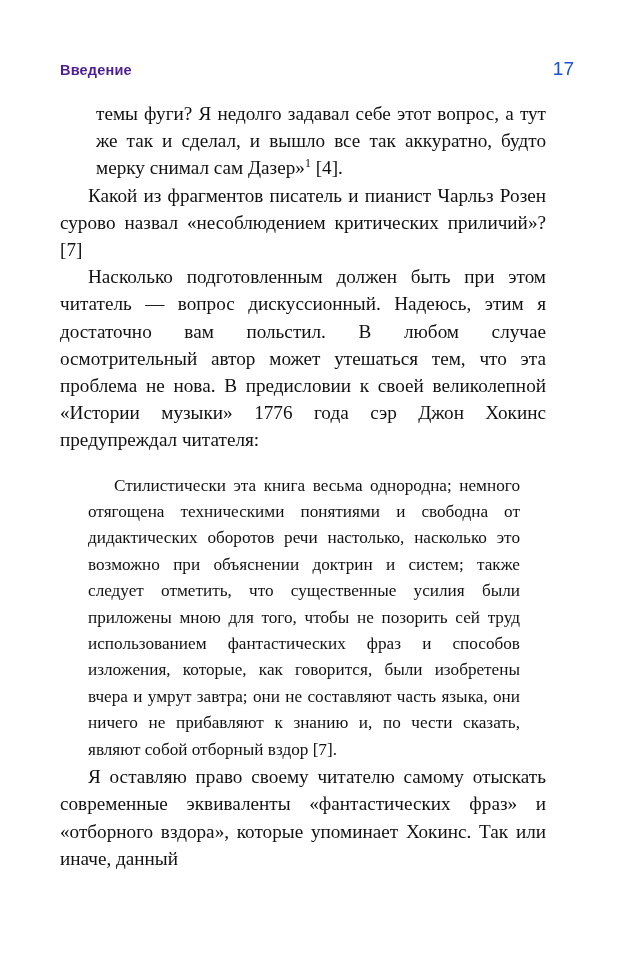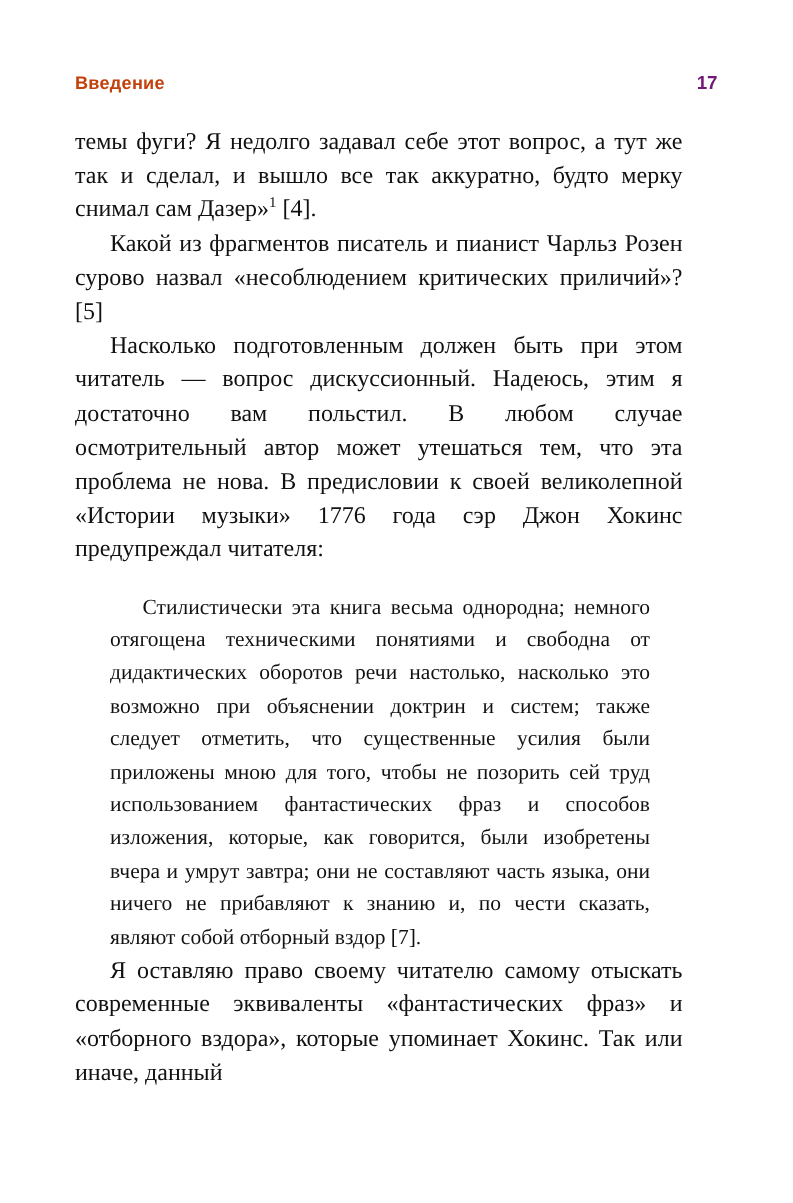--- a/index.html
+++ b/index.html
@@ -30,27 +30,27 @@
     display: flex;
     align-items: baseline;
     justify-content: space-between;
     font-family: "Liberation Sans", sans-serif;
   }
 
   .running-head .rh-title {
     font-size: 14.5px;
     font-weight: 600;
     letter-spacing: 0.2px;
-    color: #c2410c;
+    color: #4c1d95;
   }
 
   .running-head .rh-folio {
-    font-size: 15px;
-    font-weight: 700;
-    color: #701a75;
+    font-size: 19px;
+    font-weight: 400;
+    color: #1d4ed8;
   }
 
   
   .body-block {
     position: absolute;
     top: 100px;
     left: 60px;
     width: 486px;
     font-family: "Liberation Serif", "DejaVu Serif", serif;
     font-size: 19.2px;
@@ -61,20 +61,21 @@
     hyphens: manual;
   }
 
   .body-block p {
     margin: 0;
     text-indent: 28px;
   }
 
   .body-block p.no-indent {
     text-indent: 0;
+    margin-left: 36px;
   }
 
   sup.fn-ref {
     font-size: 0.62em;
     vertical-align: super;
     line-height: 0;
   }
 
   
   .quote-block {
@@ -133,21 +134,21 @@
   <div class="running-head">
     <span class="rh-title">Введение</span>
     <span class="rh-folio">17</span>
   </div>
 
   <div class="body-block">
 
     <p class="no-indent"><span>темы фуги? Я недолго задавал себе этот вопрос, а тут же так и сделал, и вышло все так аккуратно, будто мерку снимал сам Дазер»</span><sup class="fn-ref">1</sup><span> [4].</span></p>
 
 
-    <p>Какой из фрагментов писатель и пианист Чарльз Розен сурово назвал «несоблюдением критических приличий»? [5]</p>
+    <p>Какой из фрагментов писатель и пианист Чарльз Розен сурово назвал «несоблюдением критических приличий»? [7]</p>
 
 
     <p>Насколько подготовленным должен быть при этом читатель — вопрос дискуссионный. Надеюсь, этим я достаточно вам польстил. В любом случае осмотрительный автор может утешаться тем, что эта проблема не нова. В предисловии к своей великолепной «Истории музыки» 1776 года сэр Джон Хокинс предупреждал читателя:</p>
 
     <blockquote class="quote-block">
       <p>Стилистически эта книга весьма однородна; немного отягощена техническими понятиями и свободна от дидактических оборотов речи настолько, насколько это возможно при объяснении доктрин и систем; также следует отметить, что существенные усилия были приложены мною для того, чтобы не позорить сей труд использованием фантастических фраз и способов изложения, которые, как говорится, были изобретены вчера и умрут завтра; они не составляют часть языка, они ничего не прибавляют к знанию и, по чести сказать, являют собой отборный вздор [7].</p>
     </blockquote>
 
     <p class="after-quote">Я оставляю право своему читателю самому отыскать современные эквиваленты «фантастических фраз» и «отборного вздора», которые упоминает Хокинс. Так или иначе, данный</p>
 

